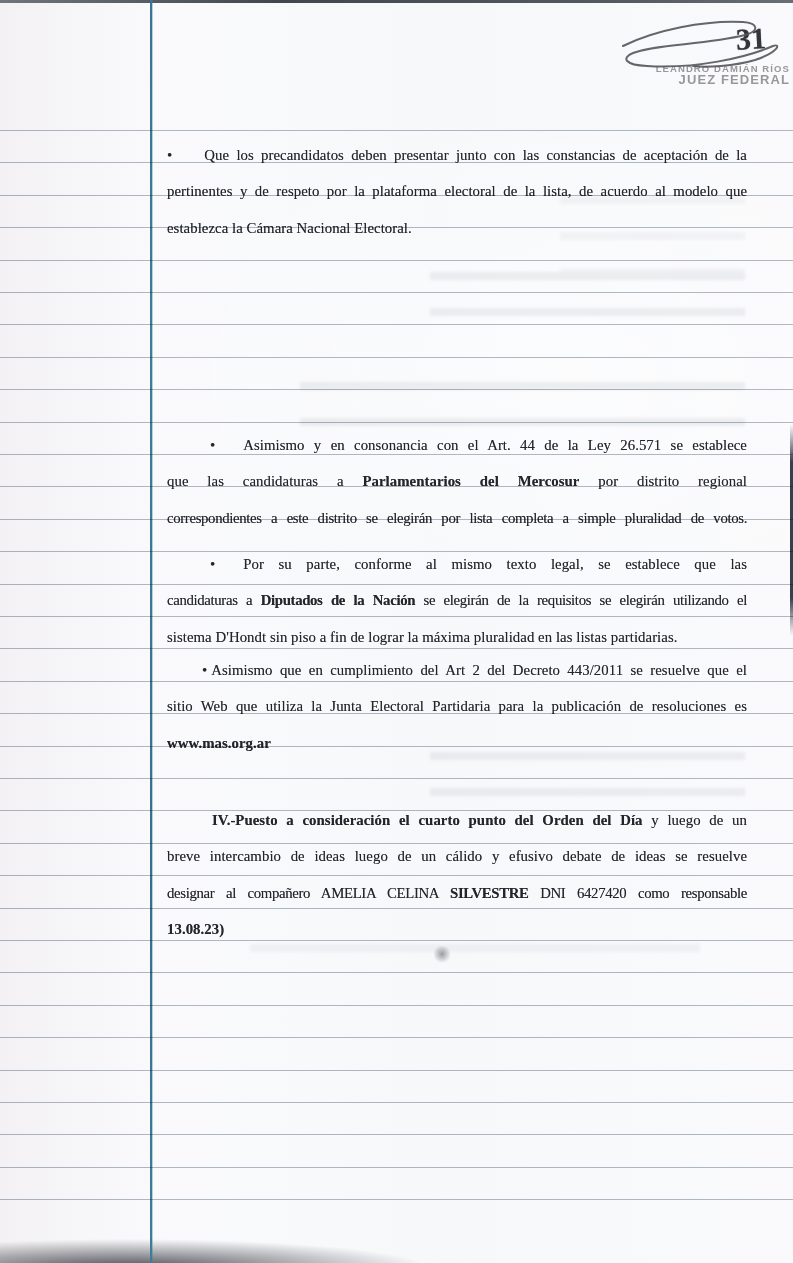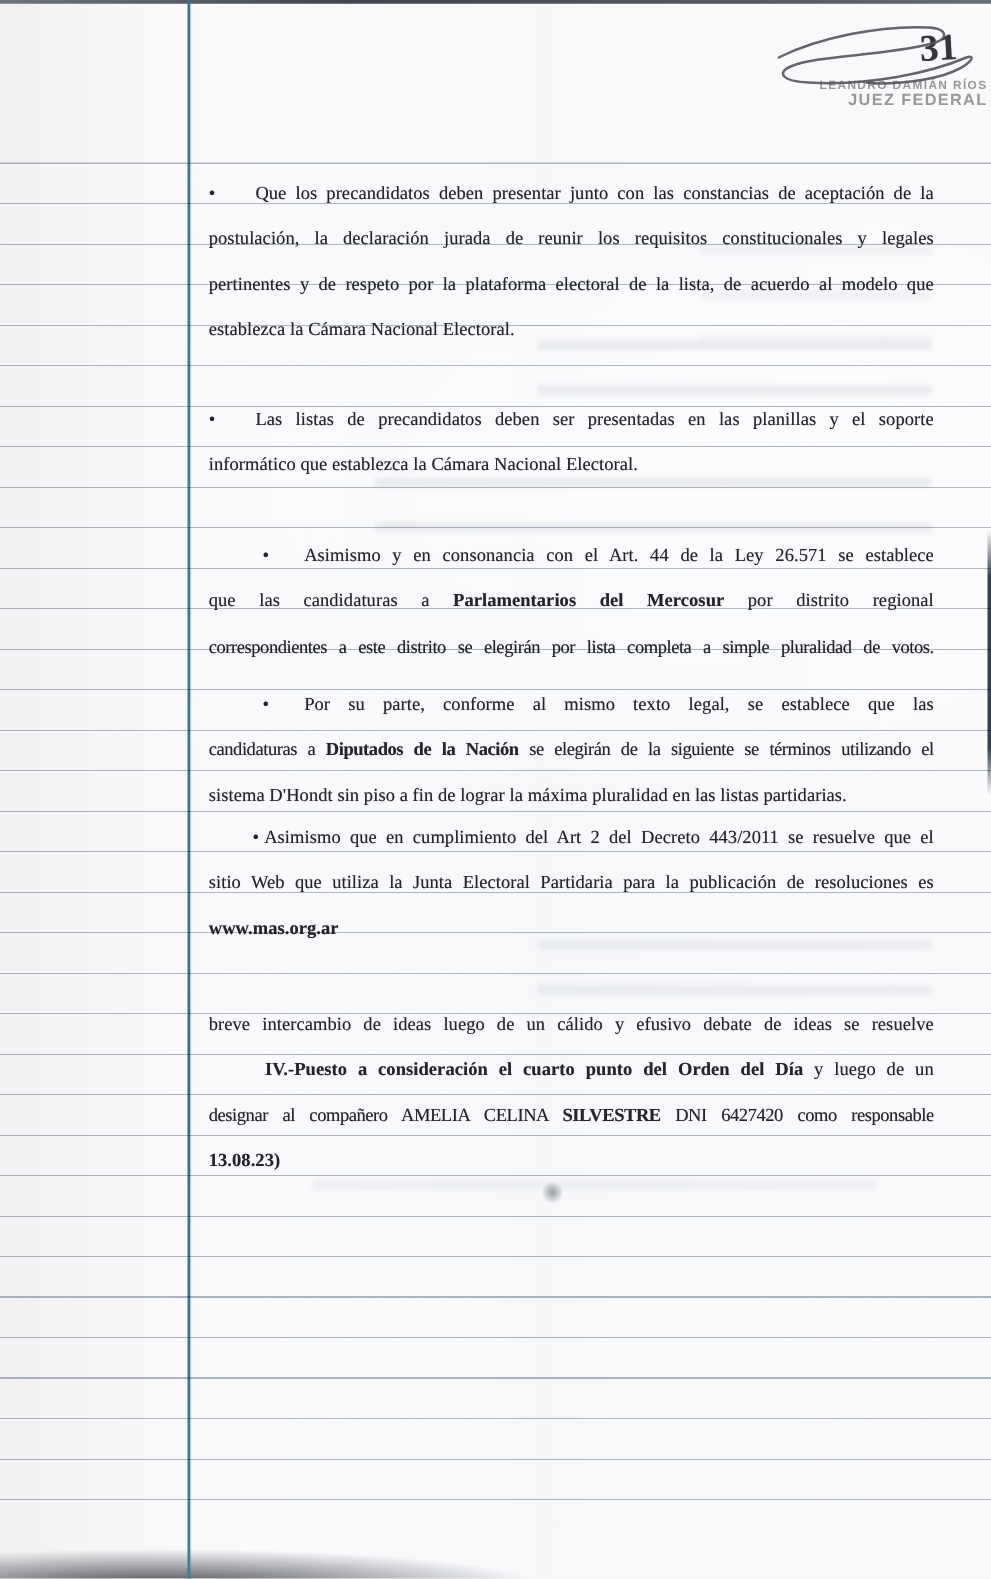--- a/index.html
+++ b/index.html
@@ -90,51 +90,46 @@
   <div class="page-number">31</div>
   <div class="stamp">
     <div class="s1">LEANDRO DAMIÁN RÍOS</div>
     <div class="s2">JUEZ FEDERAL</div>
   </div>
 
   <div class="text-area">
 
     <div class="para p1">
       <div class="line jl"><span class="bullet bg32">•</span><span>Que los precandidatos deben presentar junto con las constancias de aceptación de la</span></div>
-      <div class="line jl"><span>postulación, la declaración jurada de reunir los requisitos constitucionales y legales</span></div>
       <div class="line jl"><span>pertinentes y de respeto por la plataforma electoral de la lista, de acuerdo al modelo que</span></div>
       <div class="line ll"><span>establezca la Cámara Nacional Electoral.</span></div>
     </div>
 
-    <div class="para p2">
-      <div class="line jl"><span class="bullet bg32">•</span><span>Las listas de precandidatos deben ser presentadas en las planillas y el soporte</span></div>
-      <div class="line ll"><span>informático que establezca la Cámara Nacional Electoral.</span></div>
-    </div>
 
     <div class="para p3">
       <div class="line jl ind43"><span class="bullet bg28">•</span><span>Asimismo y en consonancia con el Art. 44 de la Ley 26.571 se establece</span></div>
       <div class="line jl"><span>que las candidaturas a </span><span class="b">Parlamentarios del Mercosur</span><span> por distrito regional</span></div>
       <div class="line jl tight"><span>correspondientes a este distrito se elegirán por lista completa a simple pluralidad de votos.</span></div>
     </div>
 
     <div class="para p4">
       <div class="line jl ind43"><span class="bullet bg28">•</span><span>Por su parte, conforme al mismo texto legal, se establece que las</span></div>
-      <div class="line jl tight"><span>candidaturas a </span><span class="b">Diputados de la Nación</span><span> se elegirán de la siguiente se términos utilizando el</span></div>
+      <div class="line jl tight"><span>candidaturas a </span><span class="b">Diputados de la Nación</span><span> se elegirán de la requisitos se elegirán utilizando el</span></div>
       <div class="line ll"><span>sistema D'Hondt sin piso a fin de lograr la máxima pluralidad en las listas partidarias.</span></div>
     </div>
 
     <div class="para p5">
       <div class="line jl ind35"><span class="bullet bg4">•</span><span>Asimismo que en cumplimiento del Art 2 del Decreto 443/2011 se resuelve que el</span></div>
       <div class="line jl"><span>sitio Web que utiliza la Junta Electoral Partidaria para la publicación de resoluciones es</span></div>
       <div class="line ll"><span class="b u">www.mas.org.ar</span></div>
     </div>
 
     <div class="para p6">
+      <div class="line jl ind45"><span class="b">IV.-Puesto a consideración el cuarto punto del Orden del Día</span><span> y luego de un</span></div>
       <div class="line jl"><span>breve intercambio de ideas luego de un cálido y efusivo debate de ideas se resuelve</span></div>
-      <div class="line jl ind45"><span class="b">IV.-Puesto a consideración el cuarto punto del Orden del Día</span><span> y luego de un</span></div>
       <div class="line jl tight"><span>designar al compañero AMELIA CELINA </span><span class="b">SILVESTRE</span><span> DNI 6427420 como responsable</span></div>
       <div class="line ll"><span class="b">13.08.23)</span></div>
     </div>
 
   </div>
 
   <div class="ruled"></div>
 
   <div class="right-edge"></div>
   <div class="bottom-shadow"></div>

